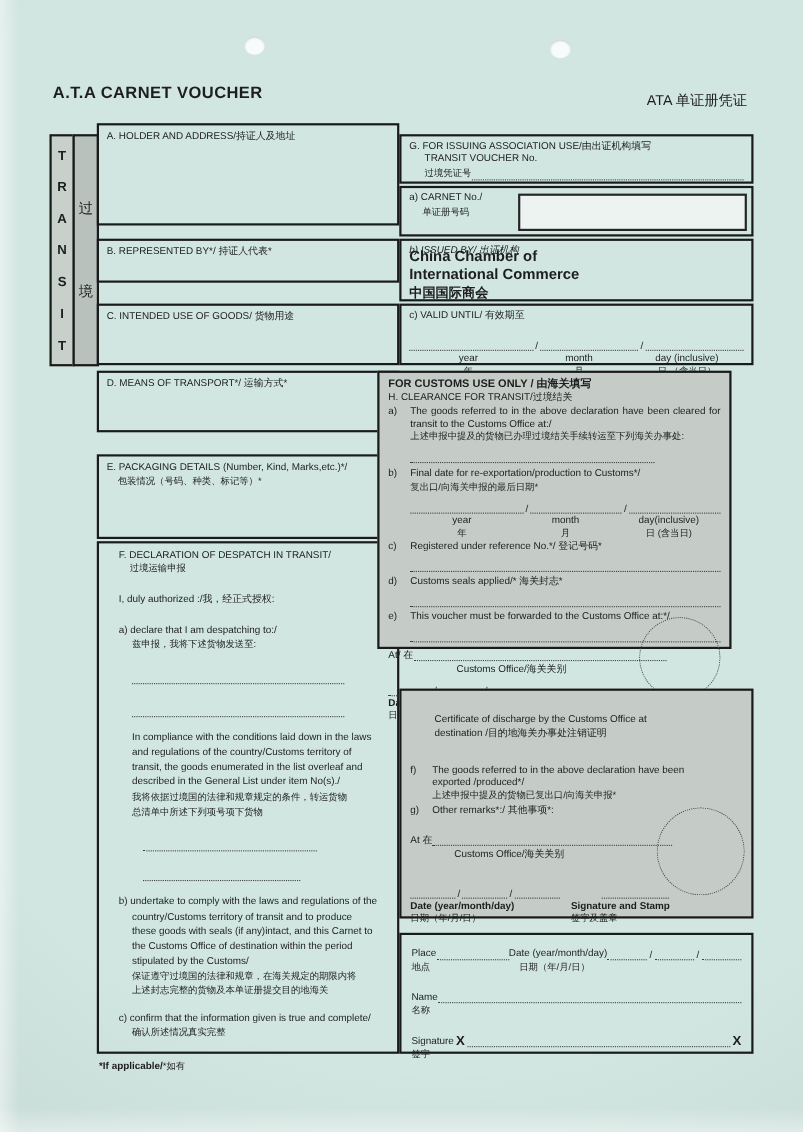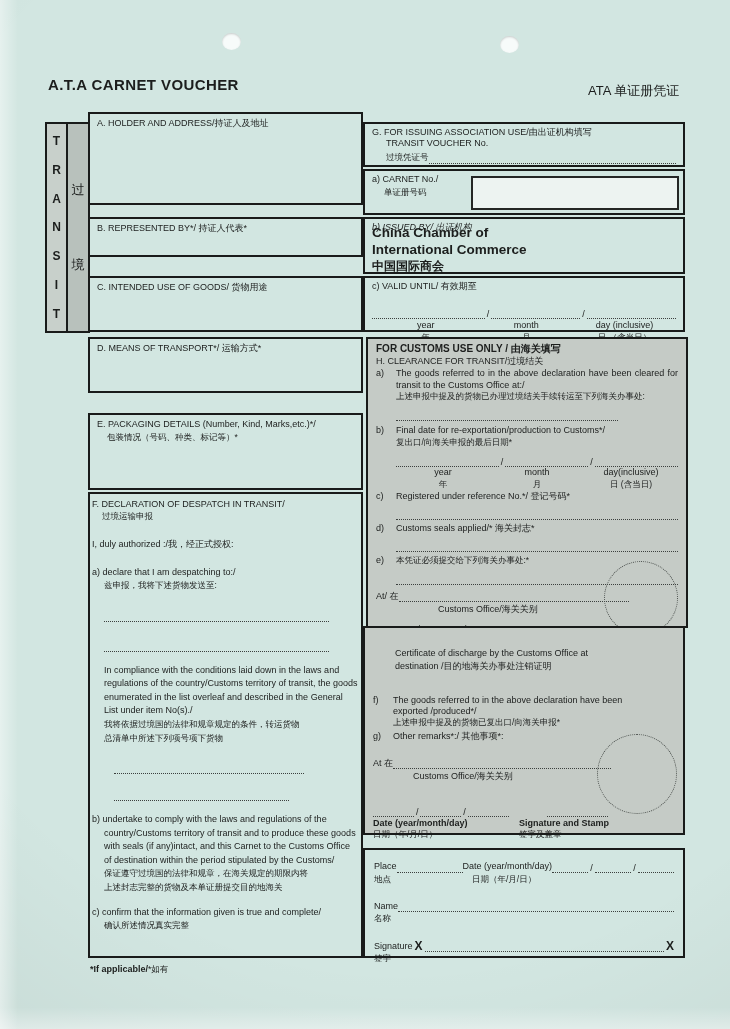--- a/index.html
+++ b/index.html
@@ -129,21 +129,21 @@
   </div>
 </div>
 
 <div class="box pad" style="left:88px;top:337px;width:275px;height:56px;">
   <div class="lbl">D. MEANS OF TRANSPORT*/ 运输方式*</div>
 </div>
 <div class="box pad" style="left:88px;top:413px;width:275px;height:77px;">
   <div class="lbl">E. PACKAGING DETAILS (Number, Kind, Marks,etc.)*/</div>
   <div class="cn" style="margin-top:2px;padding-left:10px;">包装情况（号码、种类、标记等）*</div>
 </div>
-<div class="box" style="left:88px;top:492px;width:275px;height:466px;padding:5px 2px;">
+<div class="box" style="left:88px;top:492px;width:275px;height:466px;padding:5px 18px;">
   <div class="lbl">F. DECLARATION OF DESPATCH IN TRANSIT/</div>
   <div class="cn" style="padding-left:10px;margin-top:1px;">过境运输申报</div>
   <div class="lbl" style="margin-top:16px;">I,  duly authorized :/我，经正式授权:</div>
   <div class="lbl" style="margin-top:16px;">a) declare that I am despatching to:/</div>
   <div class="cn" style="padding-left:12px;margin-top:2px;">兹申报，我将下述货物发送至:</div>
   <div class="dotline" style="margin:16px 30px 0 12px;">
       <span class="dots"></span>
     </div>
   <div class="dotline" style="margin:15px 30px 0 12px;">
       <span class="dots"></span>
@@ -157,21 +157,21 @@
   <div class="dotline" style="margin:13px 70px 0 22px;">
       <span class="dots"></span>
     </div>
   <div class="lbl hang" style="margin-top:12px;line-height:1.5;">b) undertake to comply with the laws and regulations of the country/Customs territory of transit and to produce these goods with seals (if any)intact, and this Carnet to the Customs Office of destination within the period stipulated by the Customs/</div>
   <div class="cn" style="padding-left:12px;line-height:1.6;">保证遵守过境国的法律和规章，在海关规定的期限内将</div>
   <div class="cn" style="padding-left:12px;line-height:1.6;">上述封志完整的货物及本单证册提交目的地海关</div>
   <div class="lbl" style="margin-top:12px;">c) confirm that the information given is true and complete/</div>
   <div class="cn" style="padding-left:12px;margin-top:2px;">确认所述情况真实完整</div>
 </div>
 
-<div class="box gray" style="left:366px;top:337px;width:322px;height:291px;padding:3px 8px;">
+<div class="box gray" style="left:343px;top:337px;width:322px;height:253px;padding:3px 8px;">
   <div class="b center" style="font-size:10px;">FOR CUSTOMS USE ONLY / 由海关填写</div>
   <div class="lbl">H. CLEARANCE FOR TRANSIT/过境结关</div>
   <div class="row" style="margin-top:1px;">
     <span class="lbl gutter">a)</span>
     <div class="flex1">
       <div class="lbl just">The goods referred to in the above declaration have been cleared for transit to the Customs Office at:/</div>
       <div class="cn">上述申报中提及的货物已办理过境结关手续转运至下列海关办事处:</div>
       <div class="dotline" style="margin:4px 60px 0 0;">
           <span class="dots"></span>
         </div>
@@ -219,21 +219,21 @@
     <div class="flex1">
       <div class="lbl">Customs seals applied/* 海关封志*</div>
       <div class="dotline" style="margin-top:3px;">
           <span class="dots"></span>
         </div>
     </div>
   </div>
   <div class="row" style="margin-top:3px;">
     <span class="lbl gutter">e)</span>
     <div class="flex1">
-      <div class="cn">本凭证必须提交给下列海关办事处:*</div>
+      <div class="lbl">This voucher must be forwarded to the Customs Office at:*/</div>
       <div class="dotline" style="margin-top:4px;">
           <span class="dots"></span>
         </div>
     </div>
   </div>
   <div class="dotline" style="margin-top:2px;">
     <span class="lbl">At/ 在</span>
     <span class="dots" style="flex:0 0 230px;"></span>
   </div>
   <div class="lbl" style="padding-left:62px;margin-top:2px;">Customs Office/海关关别</div>

